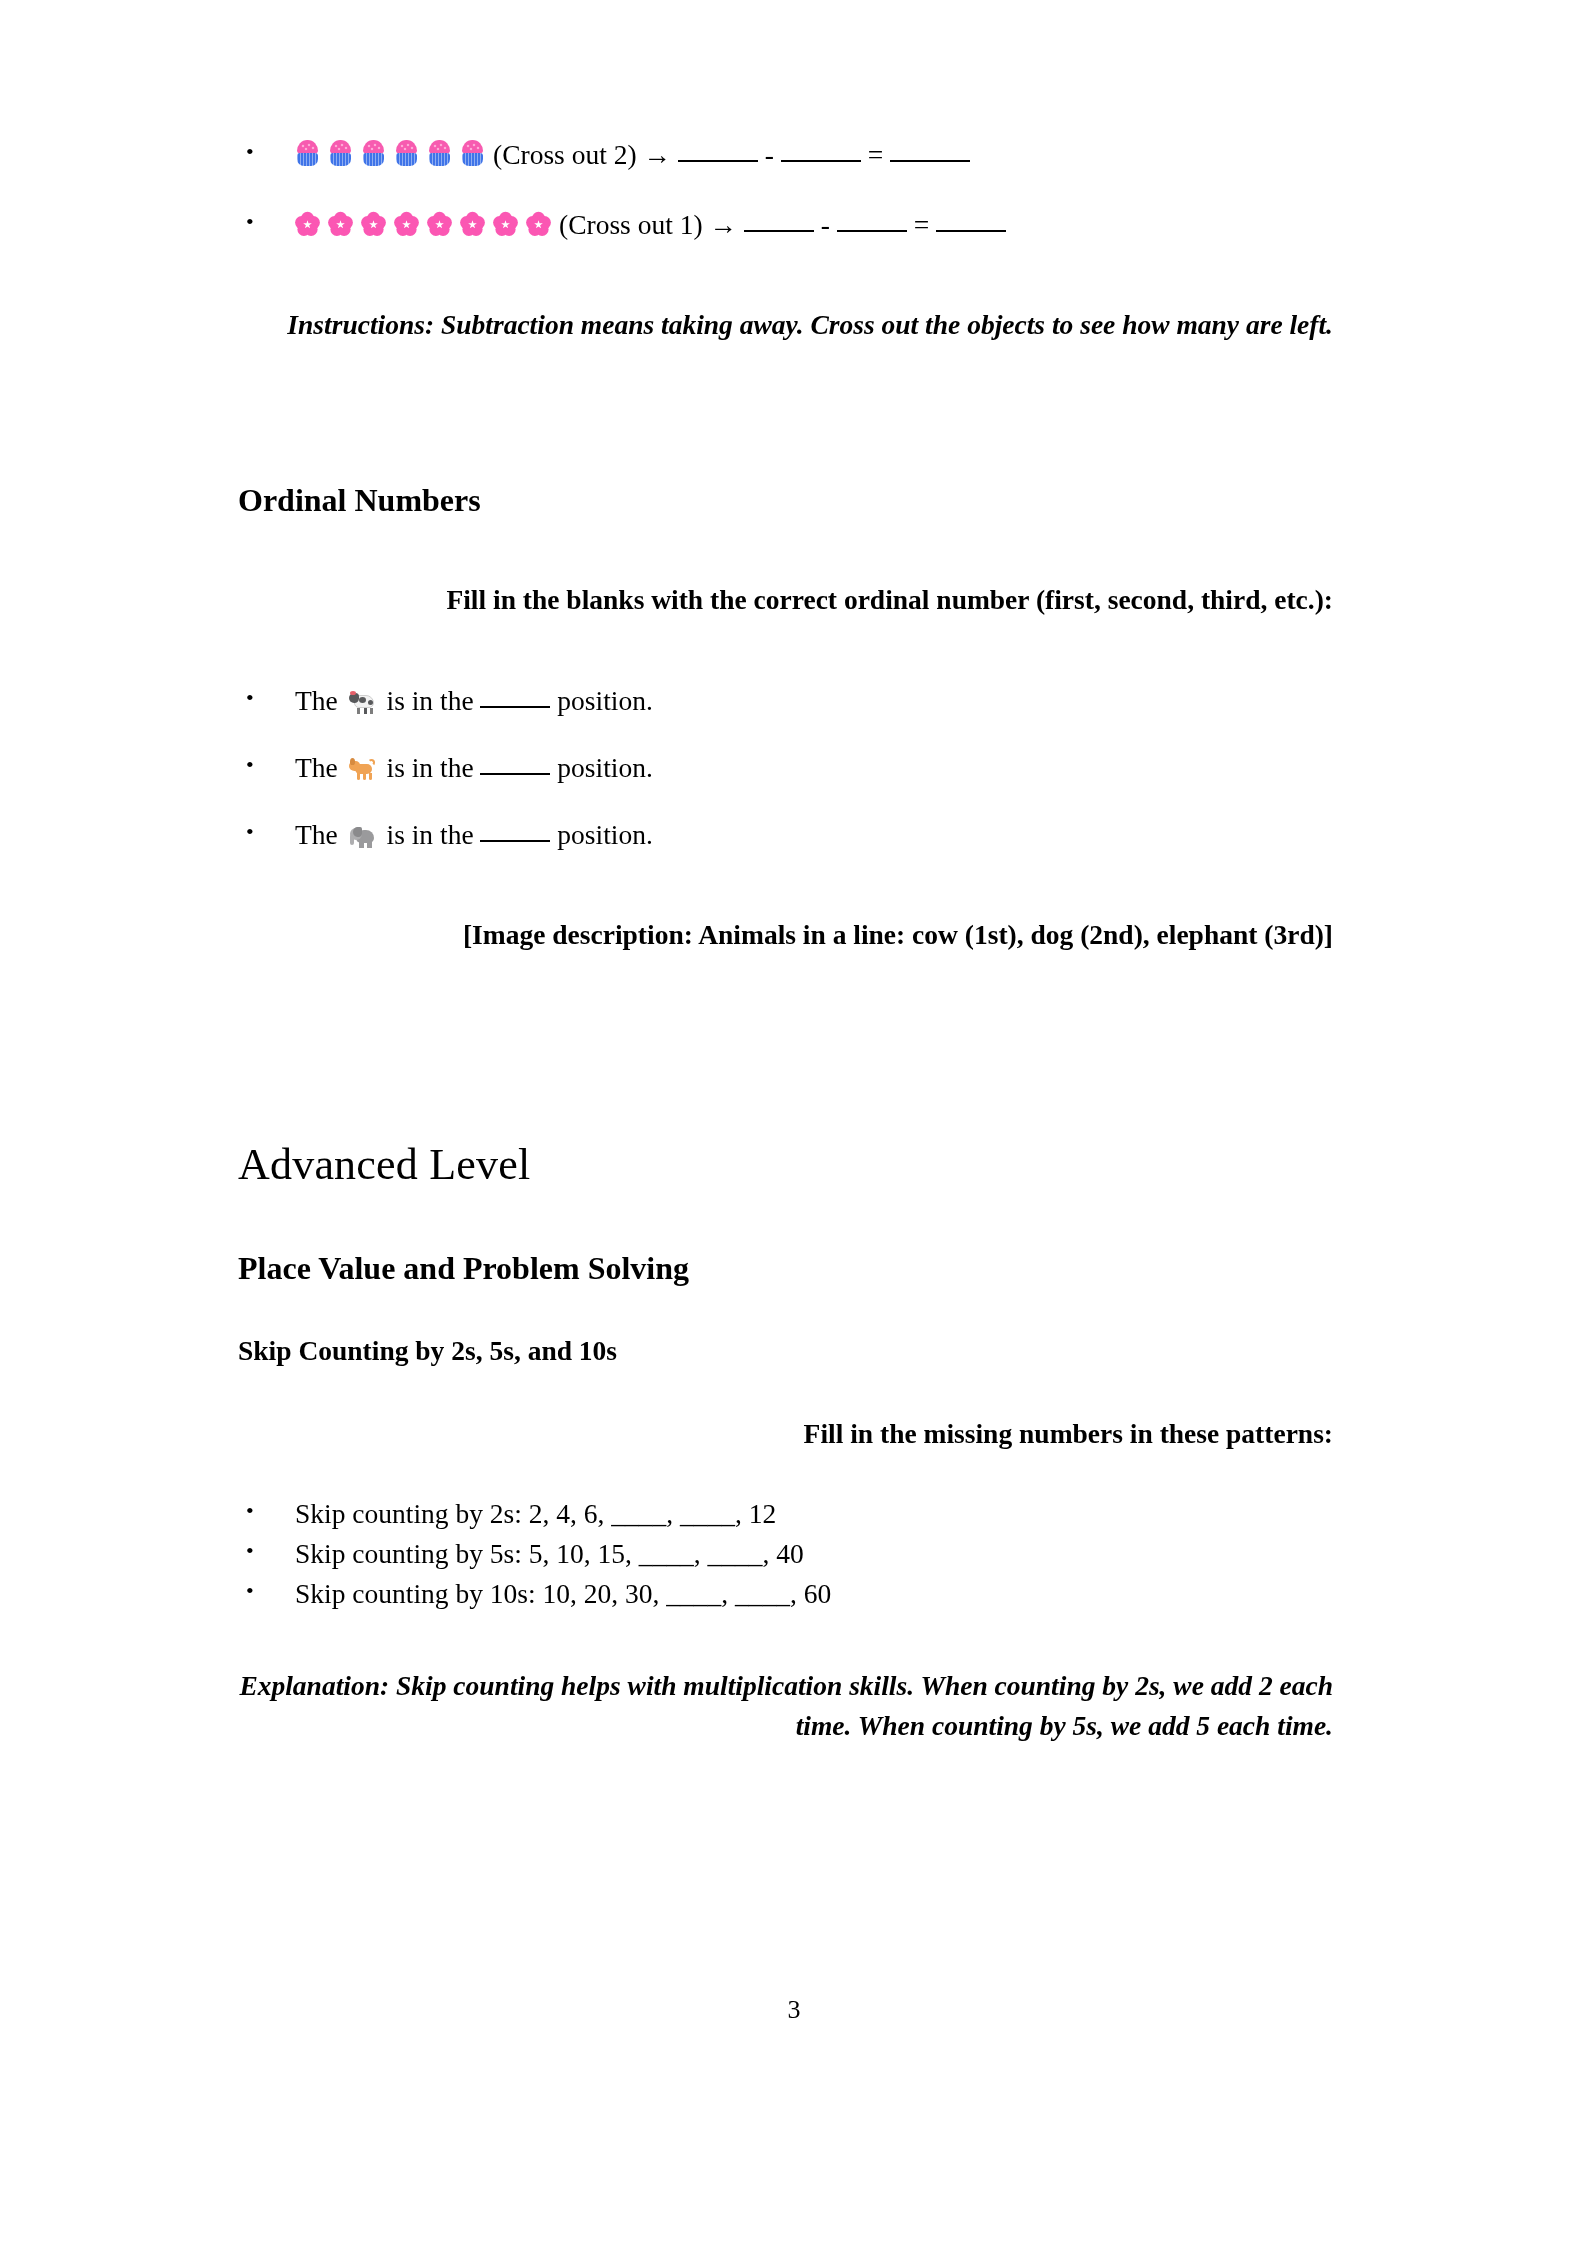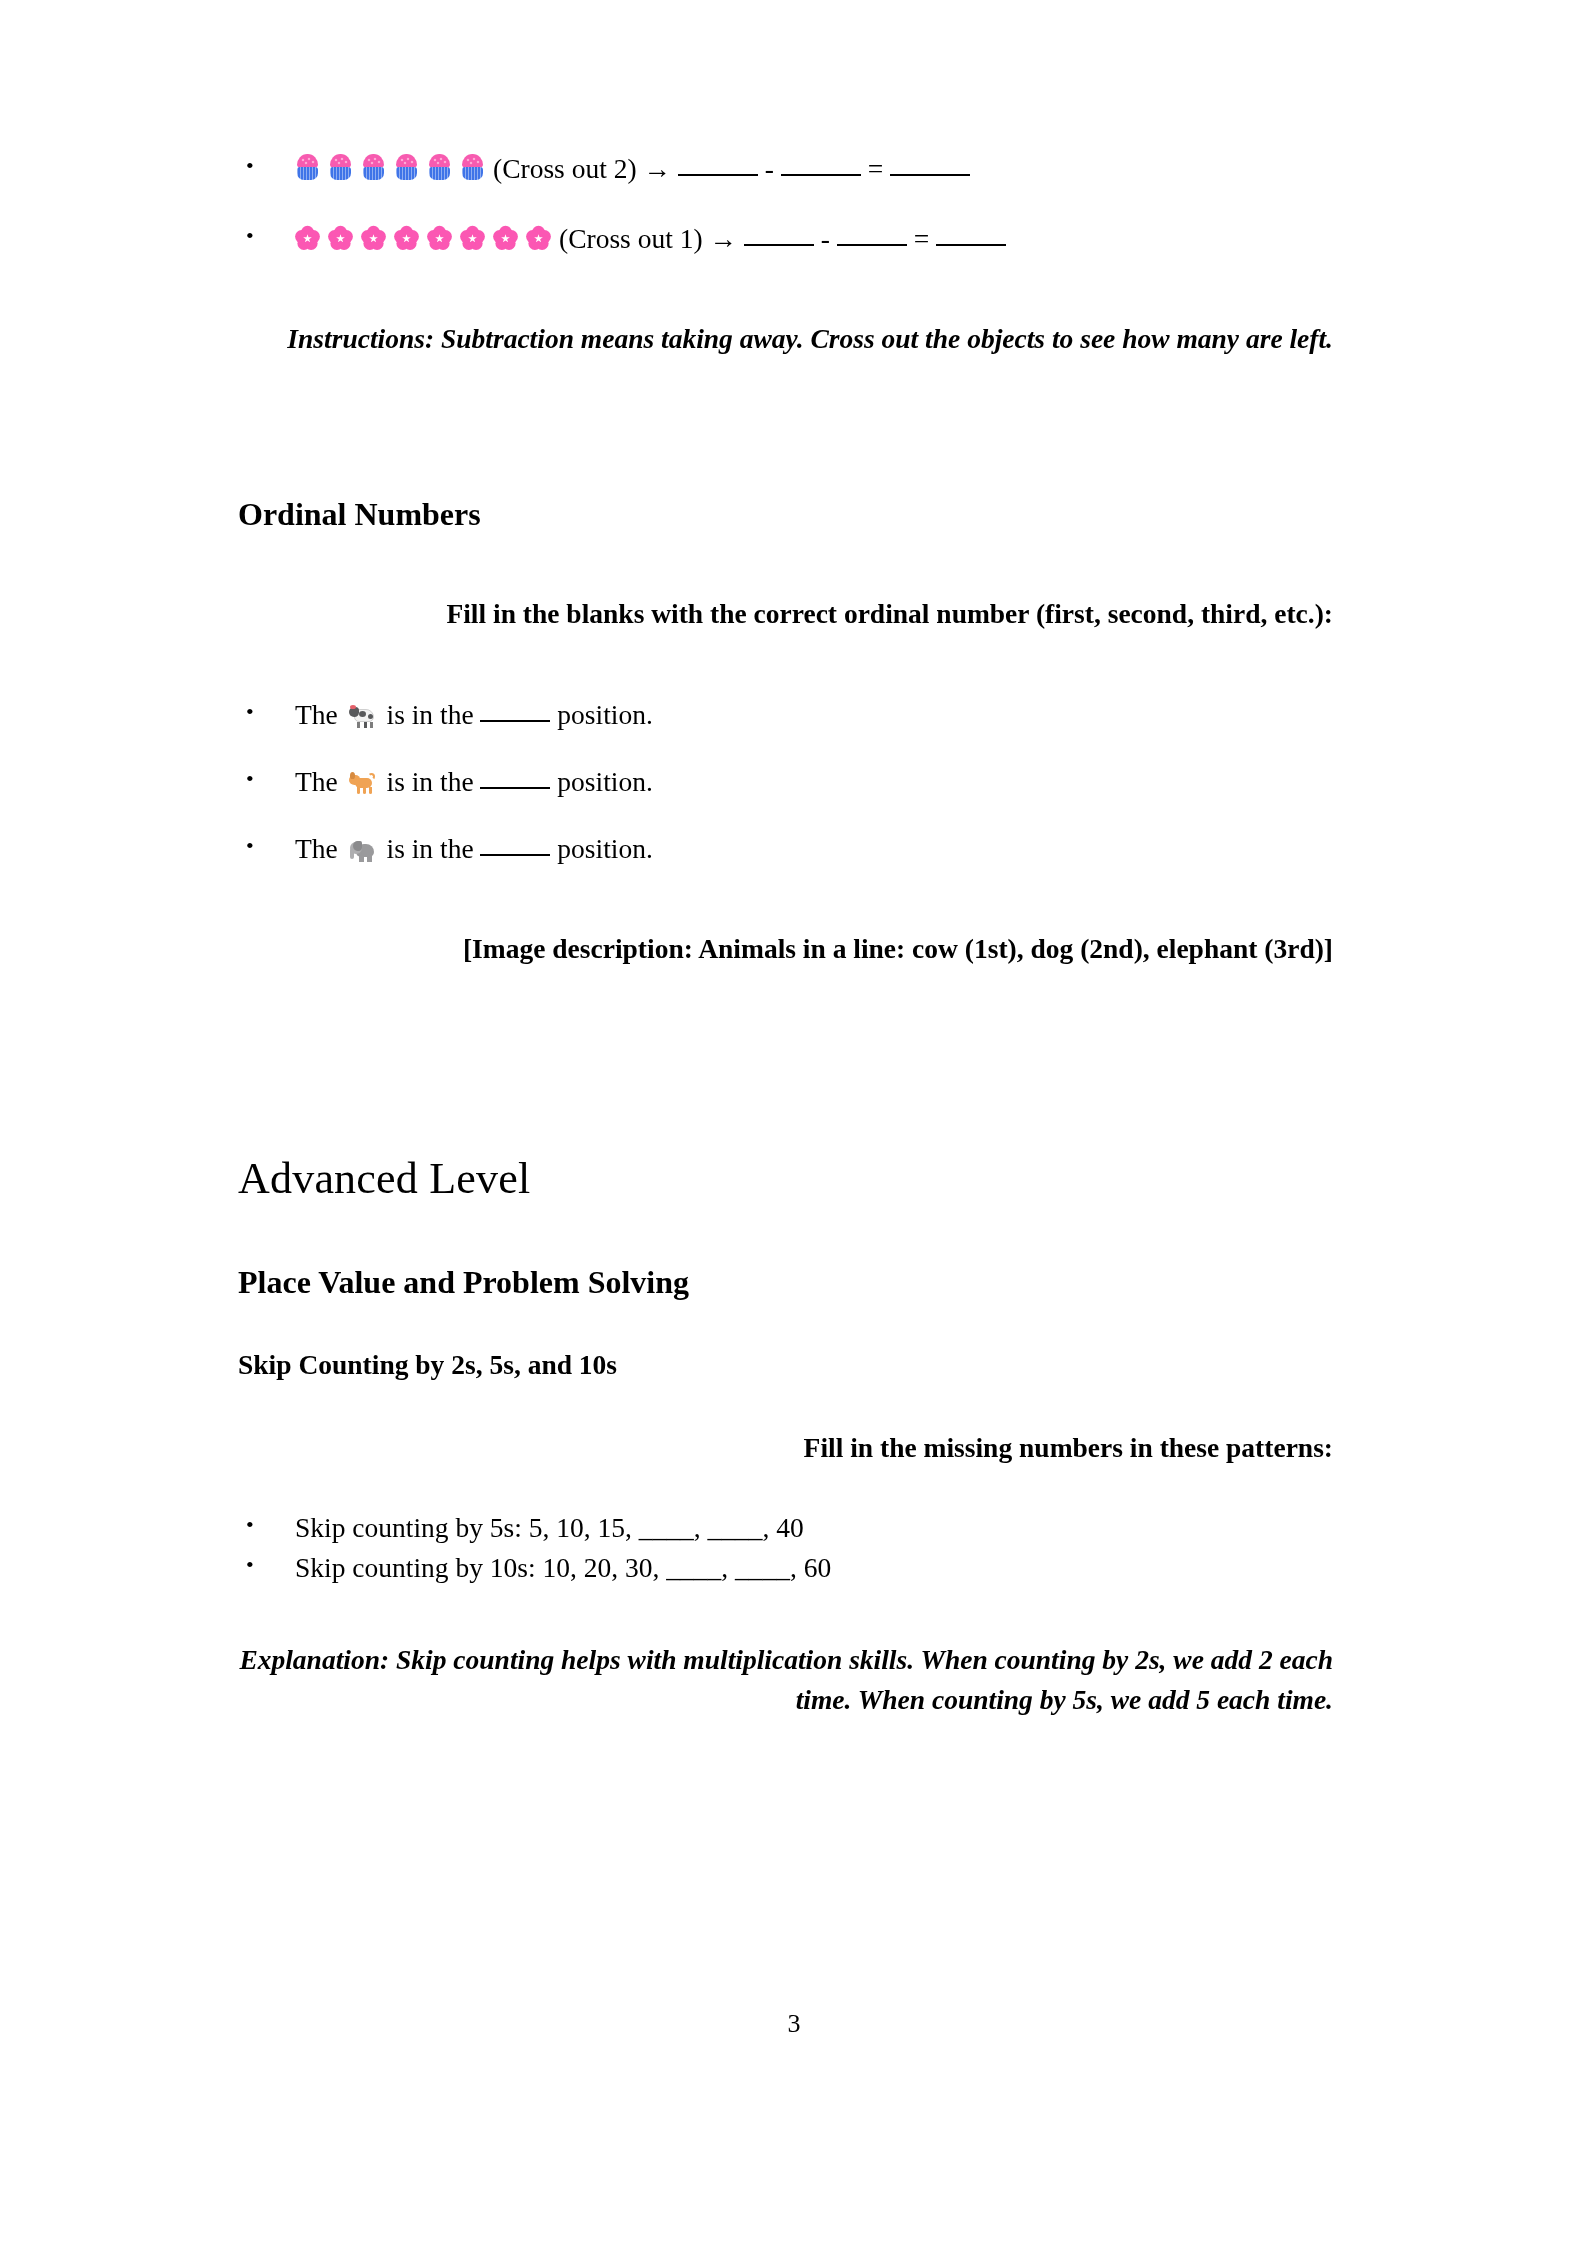--- a/index.html
+++ b/index.html
@@ -5,21 +5,21 @@
   html, body {
     margin: 0;
     padding: 0;
     background: #ffffff;
   }
   .page {
     position: relative;
     width: 1588px;
     height: 2201px;
     background: #ffffff;
-    margin: 14px auto;
+    margin: 0 auto;
     font-family: "Liberation Serif", "DejaVu Serif", serif;
     color: #000000;
     box-sizing: border-box;
     overflow: hidden;
   }
   .content {
     position: absolute;
     left: 238px;
     top: 0;
     width: 1095px;
@@ -446,20 +446,21 @@
 
     <h3 class="h-sub">Skip Counting by 2s, 5s, and 10s</h3>
 
     <div style="height:45px;"></div>
 
     <p class="para">Fill in the missing numbers in these patterns:</p>
 
     <div style="height:40px;"></div>
 
     <ul class="blist">
+      <li>Skip counting by 2s: 2, 4, 6, ____, ____, 12</li>
       <li>Skip counting by 5s: 5, 10, 15, ____, ____, 40</li>
       <li>Skip counting by 10s: 10, 20, 30, ____, ____, 60</li>
     </ul>
 
     <div style="height:52px;"></div>
 
     <p class="para italic">Explanation: Skip counting helps with multiplication skills. When counting by 2s, we add 2 each time. When counting by 5s, we add 5 each time.</p>
 
   </div>
 

